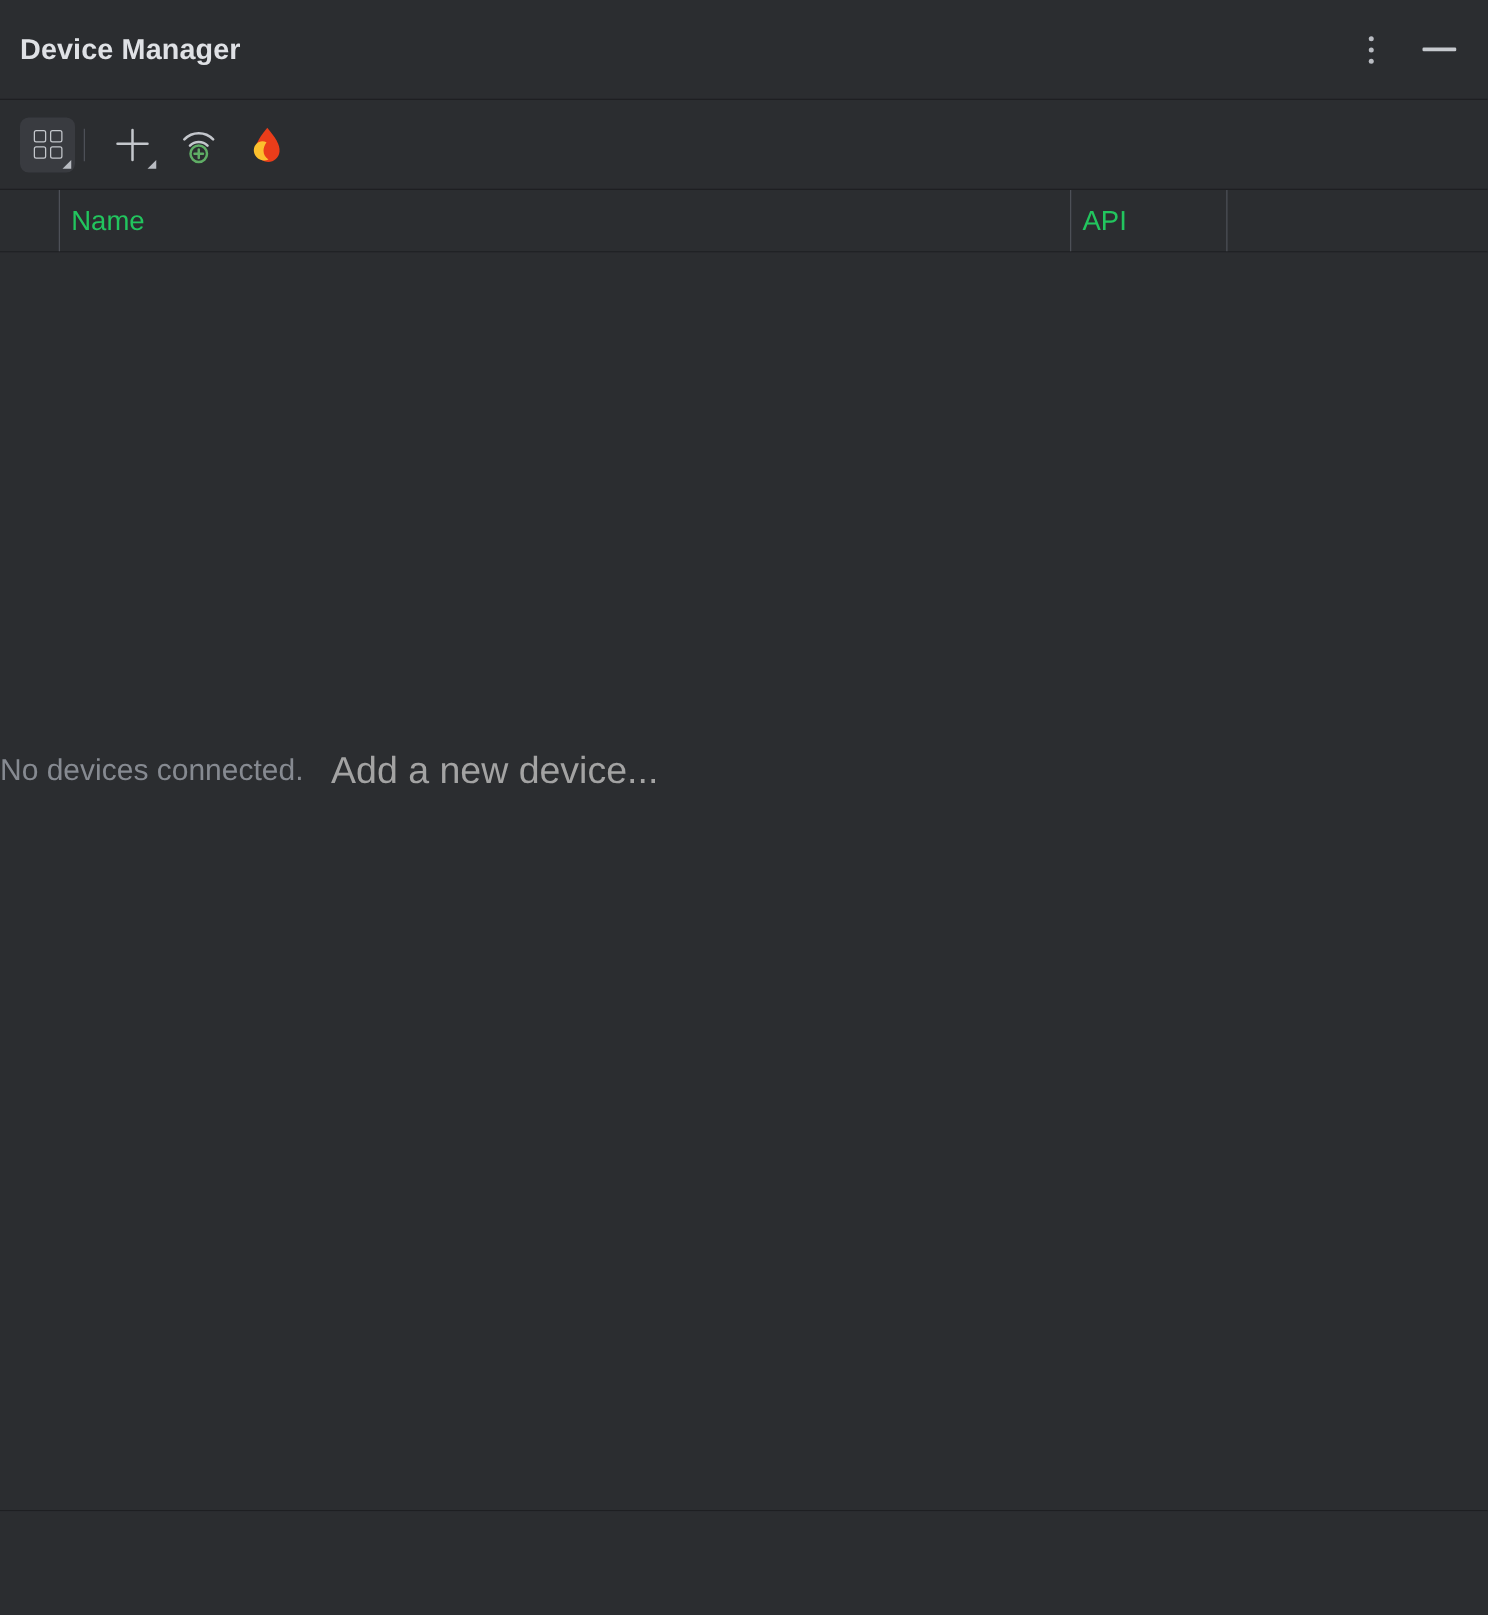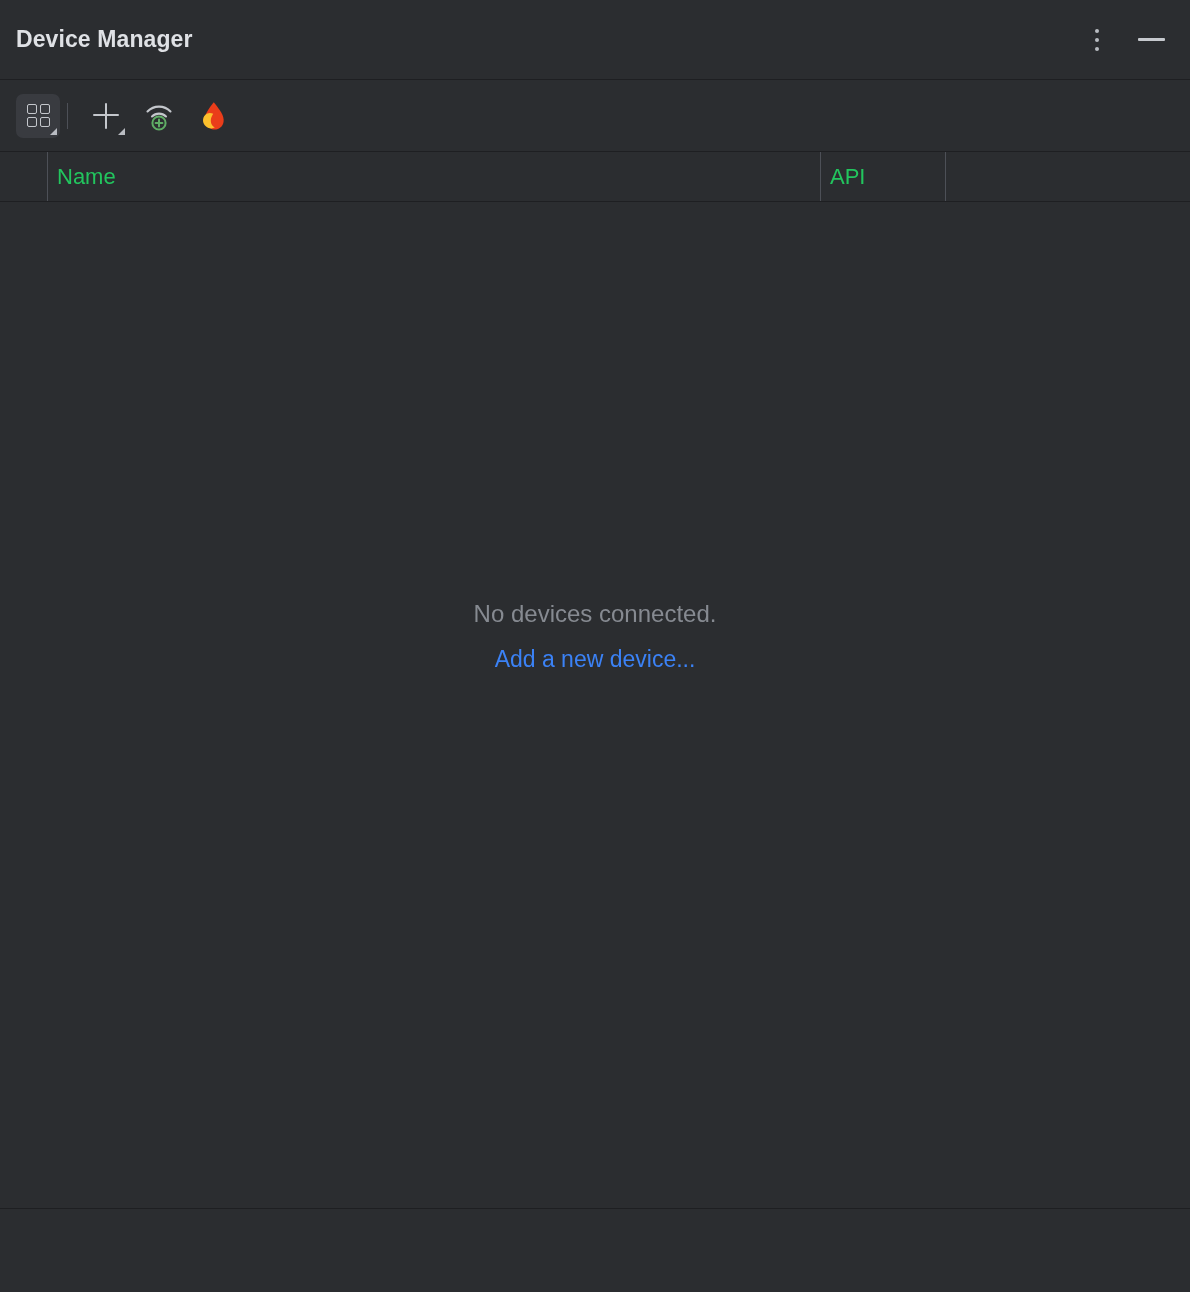--- a/index.html
+++ b/index.html
@@ -177,49 +177,49 @@
     position: relative;
     padding-left: 9px;
     white-space: nowrap;
     overflow: hidden;
   }
   .th.divided {
     border-left: 1.5px solid #4d5057;
   }
   .th-spacer { width: 47px; flex: 0 0 47px; }
   .th-name { width: 773px; flex: 0 0 773px; }
-  .th-api  { width: 125px; flex: 0 0 125px; }
+  .th-api  { width: 125px; flex: 0 0 125px; margin-left: 36px; }
   .th-type { width: 152px; flex: 0 0 152px; }
   .th-last { flex: 1 1 auto; }
 
   
   .table-body {
     flex: 1 1 auto;
     position: relative;
     background: #2b2d30;
     overflow: hidden;
   }
   .empty-state {
     position: absolute;
     left: 0;
     right: 0;
     top: 400px;
     display: flex;
-    flex-direction: column;
+    flex-direction: row;
     align-items: center;
     gap: 22px;
   }
   .empty-title {
     font-size: 24px;
     color: #868a91;
     line-height: 1;
   }
   .empty-link {
-    font-size: 23px;
-    color: #3b82f6;
+    font-size: 30px;
+    color: #a3a3a3;
     line-height: 1;
     cursor: default;
   }
 
   
   .bottom-divider {
     height: 1px;
     flex: 0 0 1px;
     background: #1e1f22;
   }

